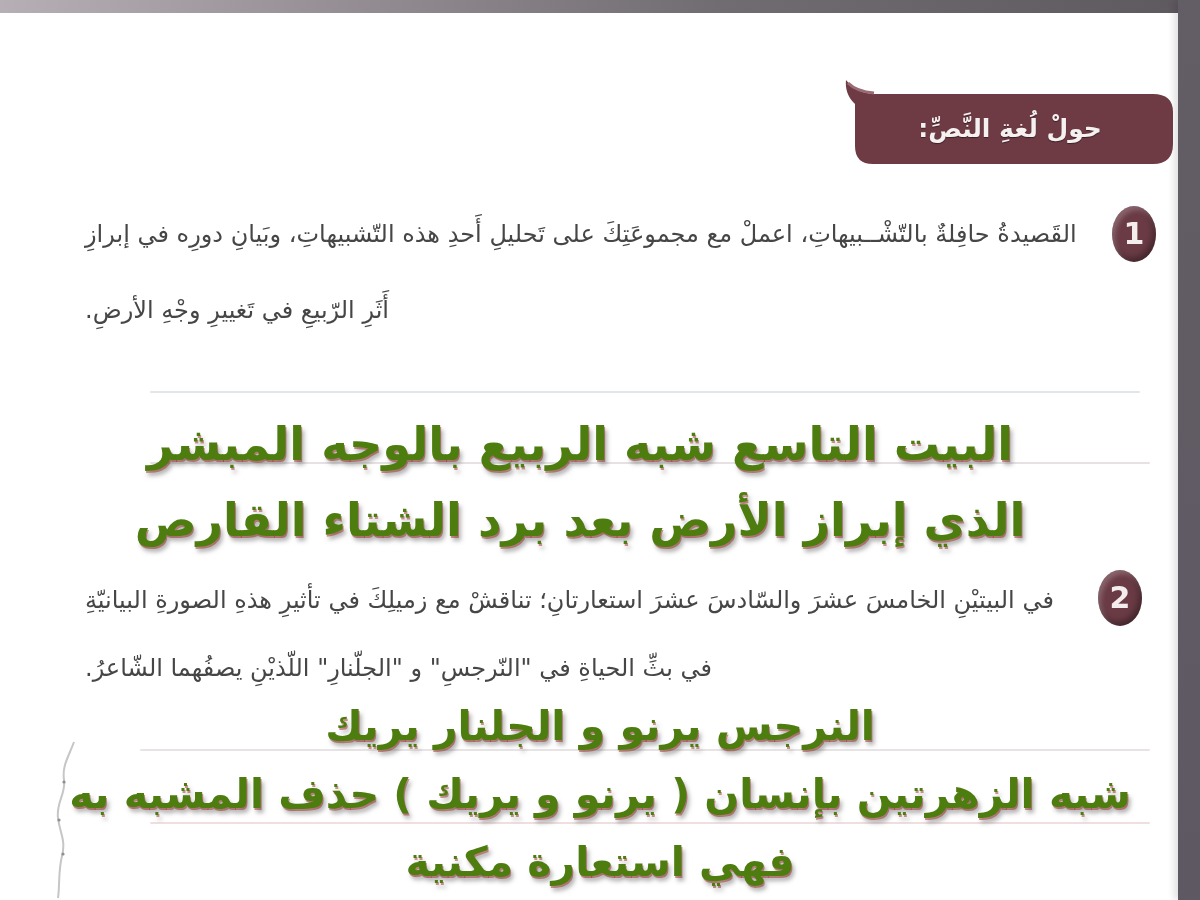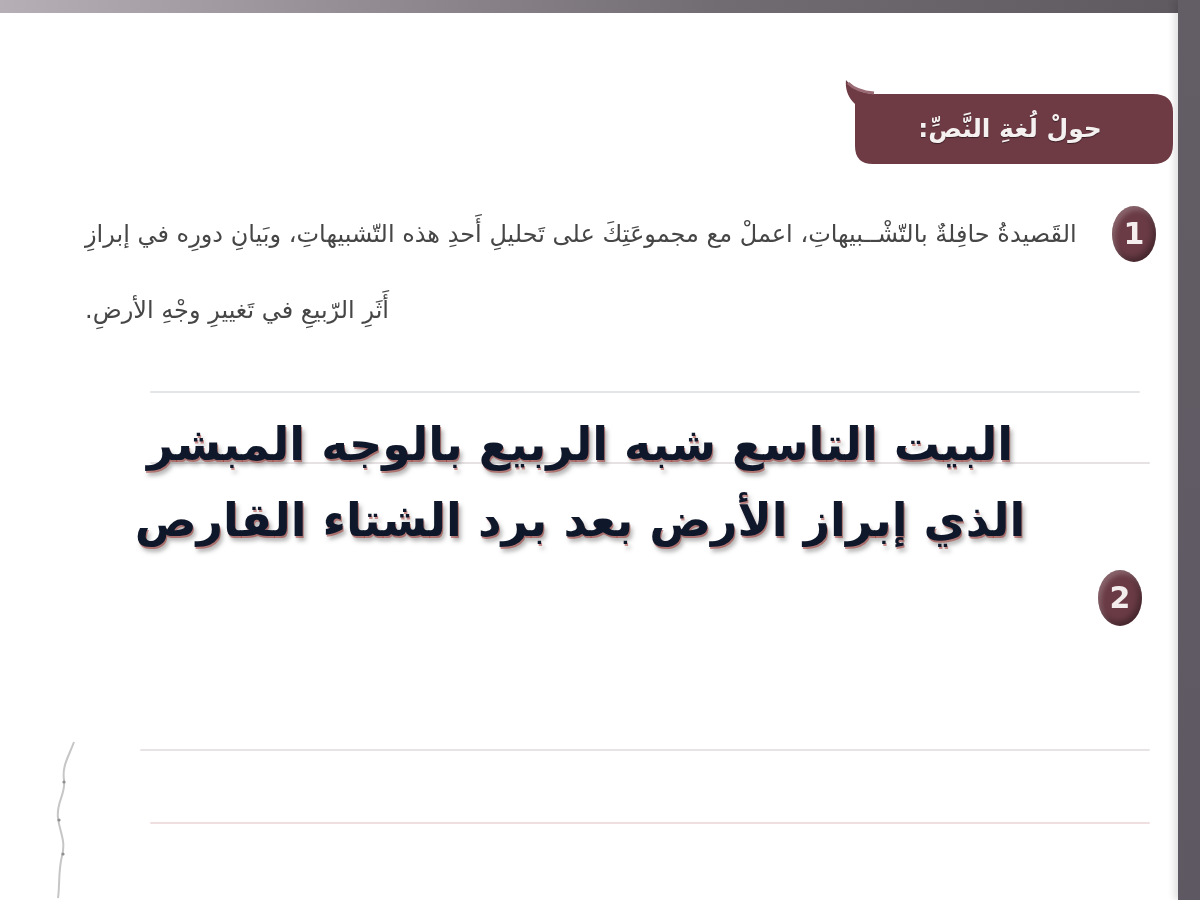--- a/index.html
+++ b/index.html
@@ -52,21 +52,21 @@
   
   .rule{position:absolute;height:2px;border-radius:1px;}
   .rule-a{left:150px;top:391px;width:990px;background:#e2e6e9;}
   .rule-b{left:150px;top:462px;width:1000px;background:#e6e2e4;}
   .rule-c{left:140px;top:749px;width:1010px;background:#e8e4e6;}
   .rule-d{left:150px;top:822px;width:1000px;background:#efdfe0;}
 
   
   .answer{position:absolute;direction:rtl;text-align:center;}
   .answer .aline{
-    white-space:nowrap;color:#0f172a;font-weight:bold;
+    white-space:nowrap;color:#4d7c0f;font-weight:bold;
     text-shadow:1px 2px 0 rgba(150,22,15,.45),3px 5px 4px rgba(105,105,105,.5);
   }
   .answer1{left:60px;width:1040px;top:406px;font-size:46px;line-height:76px;}
   .answer2{left:55px;width:1090px;top:692px;font-size:41px;line-height:68px;}
 
   
   .curl{position:absolute;left:48px;top:740px;}
 </style>
 </head>
 <body>
@@ -93,24 +93,30 @@
   <div class="rule rule-b"></div>
 
   <div class="answer answer1">
     <div class="aline">البيت التاسع شبه الربيع بالوجه المبشر</div>
     <div class="aline">الذي إبراز الأرض بعد برد الشتاء القارص</div>
   </div>
 
   <div class="badge badge2">
     <span>2</span>
   </div>
+  <div class="qtext q2">في البيتيْنِ الخامسَ عشرَ والسّادسَ عشرَ استعارتانِ؛ تناقشْ مع زميلِكَ في تأثيرِ هذهِ الصورةِ البيانيّةِ في بثِّ الحياةِ في "النّرجسِ" و "الجلّنارِ" اللّذيْنِ يصفُهما الشّاعرُ.</div>
 
   <div class="rule rule-c"></div>
   <div class="rule rule-d"></div>
 
+  <div class="answer answer2">
+    <div class="aline">النرجس يرنو و الجلنار يريك</div>
+    <div class="aline">شبه الزهرتين بإنسان ( يرنو و يريك ) حذف المشبه به</div>
+    <div class="aline">فهي استعارة مكنية</div>
+  </div>
 
   <svg class="curl" width="30" height="160" viewBox="0 0 30 160" aria-hidden="true">
     <path d="M26,2 C20,18 14,26 16,40 C18,54 8,62 10,78 C12,94 18,100 14,116 C10,132 12,144 10,158" stroke="#c6c6c6" stroke-width="2" fill="none"></path>
     <circle cx="16" cy="42" r="1.6" fill="#8f8f8f"></circle>
     <circle cx="11" cy="80" r="1.6" fill="#8f8f8f"></circle>
     <circle cx="15" cy="114" r="1.6" fill="#8f8f8f"></circle>
   </svg>
 
 </div>
 

